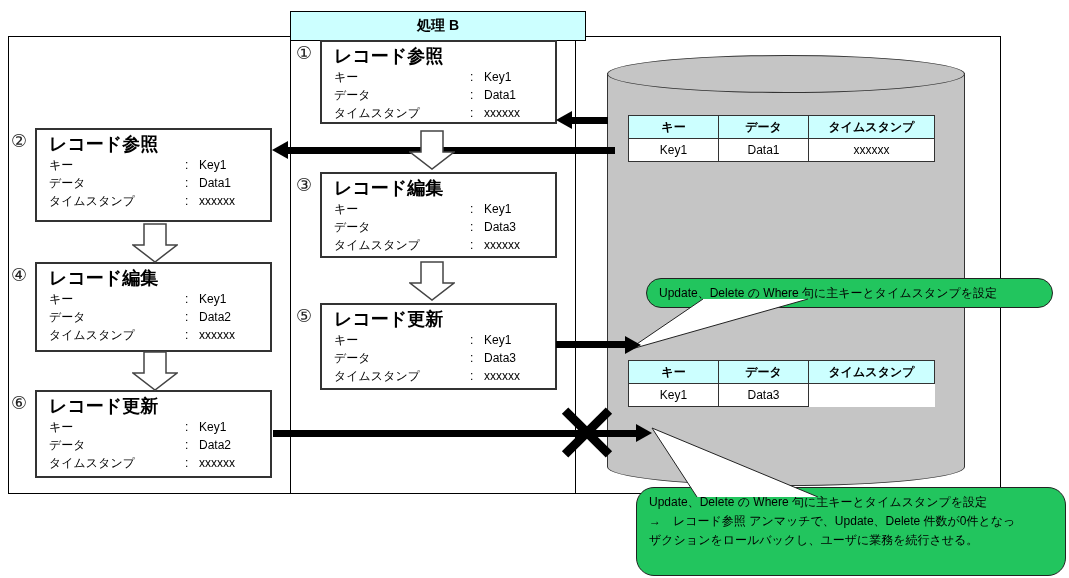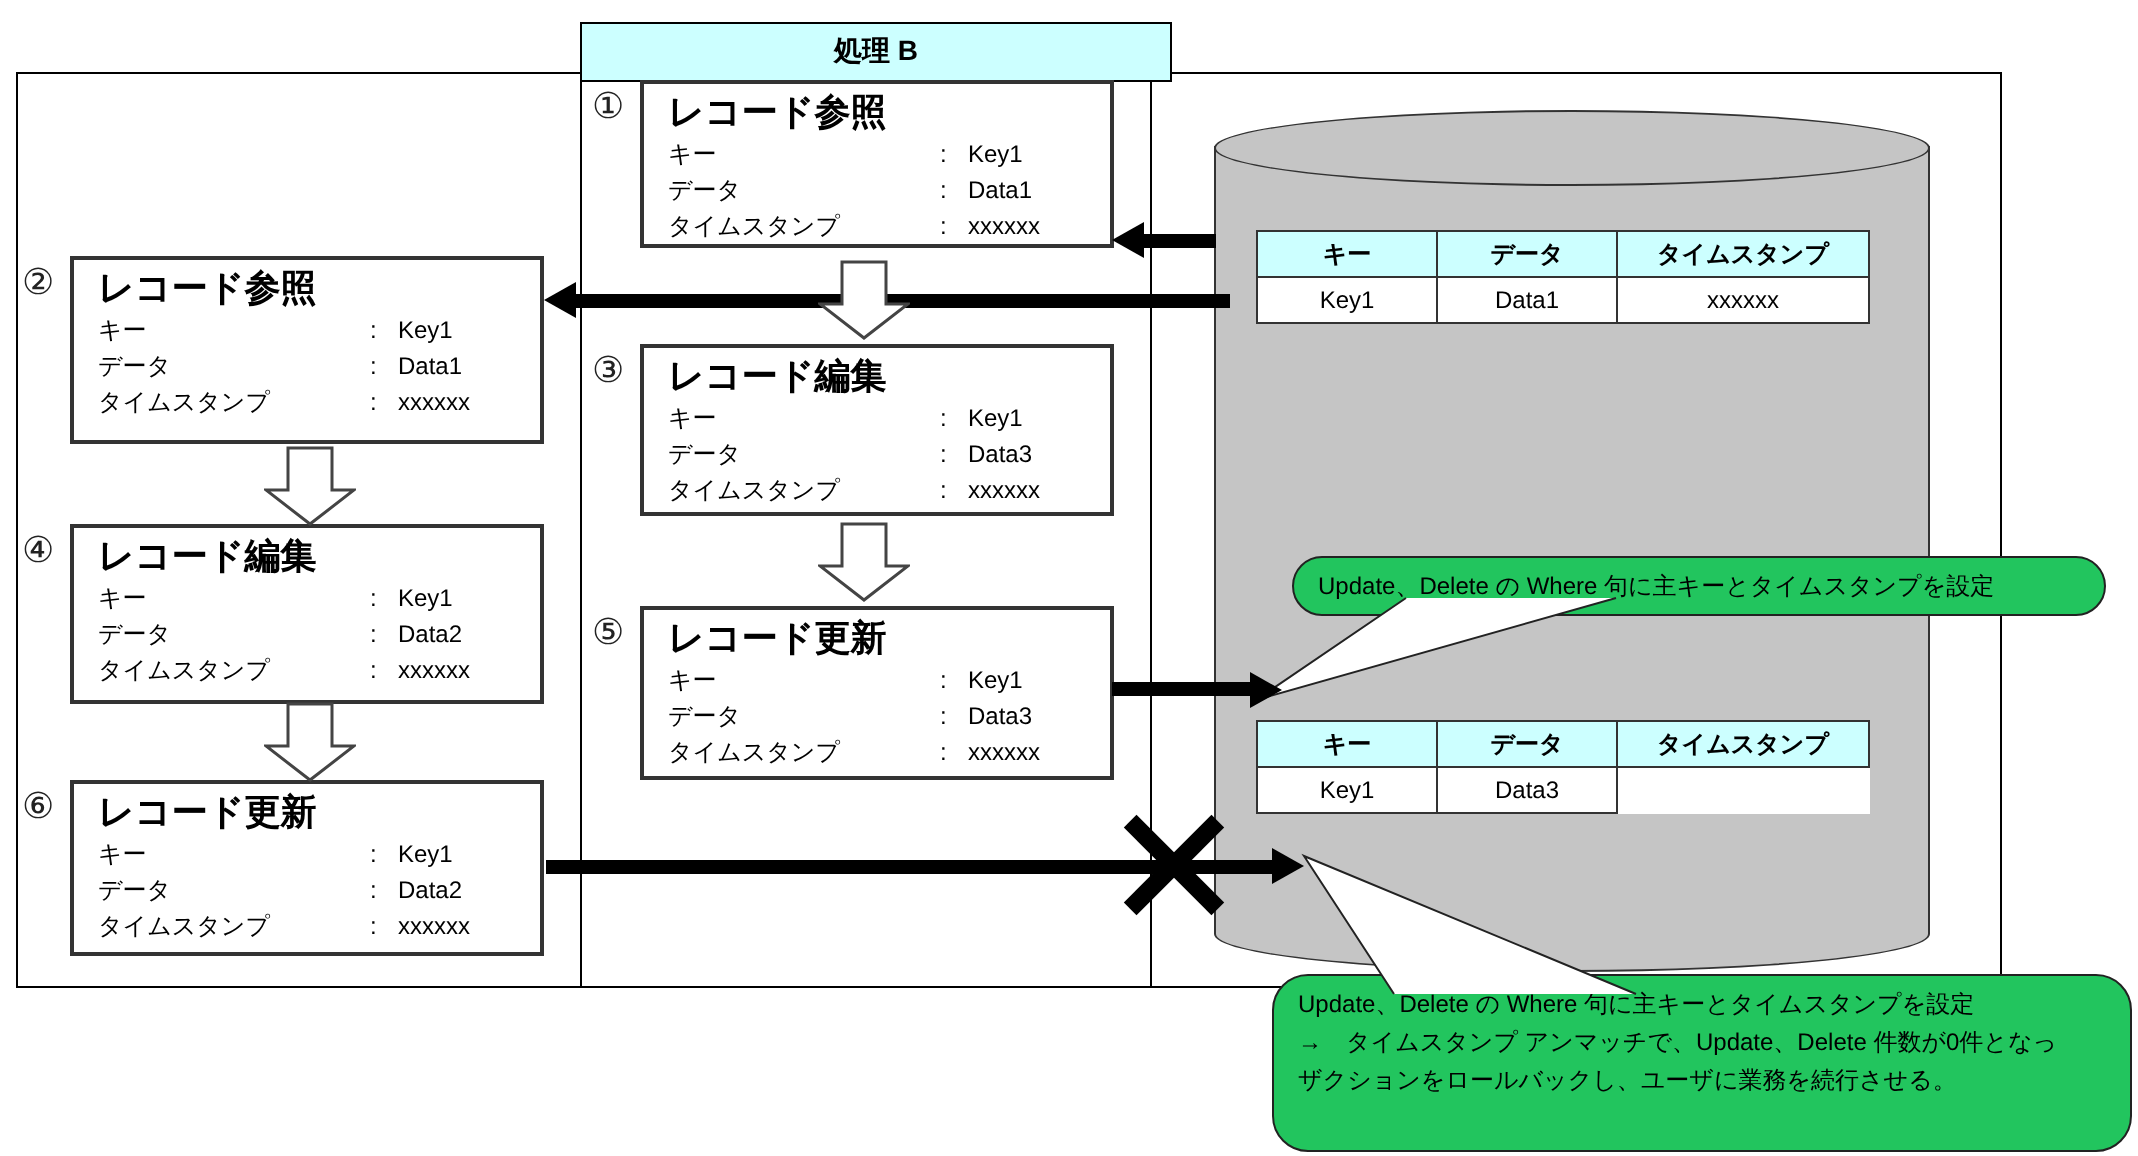--- a/index.html
+++ b/index.html
@@ -75,21 +75,21 @@
     <div class="th">タイムスタンプ</div>
     <div class="td">Key1</div>
     <div class="td">Data3</div>
   </div>
 
   <div class="bubble bubble1" style="left:646px;top:278px;width:407px;height:30px">
     <span>Update、Delete の Where 句に主キーとタイムスタンプを設定</span>
   </div>
   <div class="bubble bubble2" style="left:636px;top:487px;width:430px;height:89px">
     <div>Update、Delete の Where 句に主キーとタイムスタンプを設定</div>
-    <div>→　タイムスタンプ アンマッチで、Update、Delete 件数が0件となっ</div>
+    <div>→　レコード参照 アンマッチで、Update、Delete 件数が0件となっ</div>
     <div>ザクションをロールバックし、ユーザに業務を続行させる。</div>
   </div>
 
   <svg class="tails">
     <path d="M 808 299 L 628 350 L 703 299" fill="#ffffff" stroke="#222222" stroke-width="1"></path>
     <path d="M 697 497 L 652 428 L 818 497" fill="#ffffff" stroke="#222222" stroke-width="1"></path>
   </svg>
 
   <div class="head-left" style="left:556px;top:111px"></div>
   <div class="shaft" style="left:572px;top:117px;width:36px"></div>

